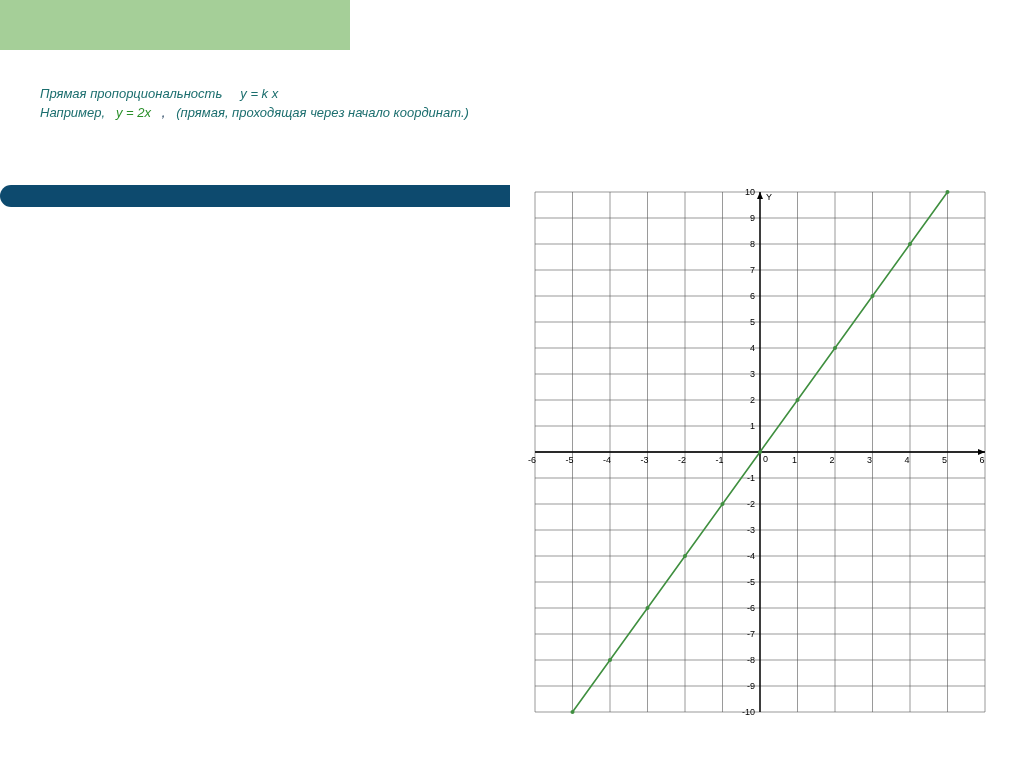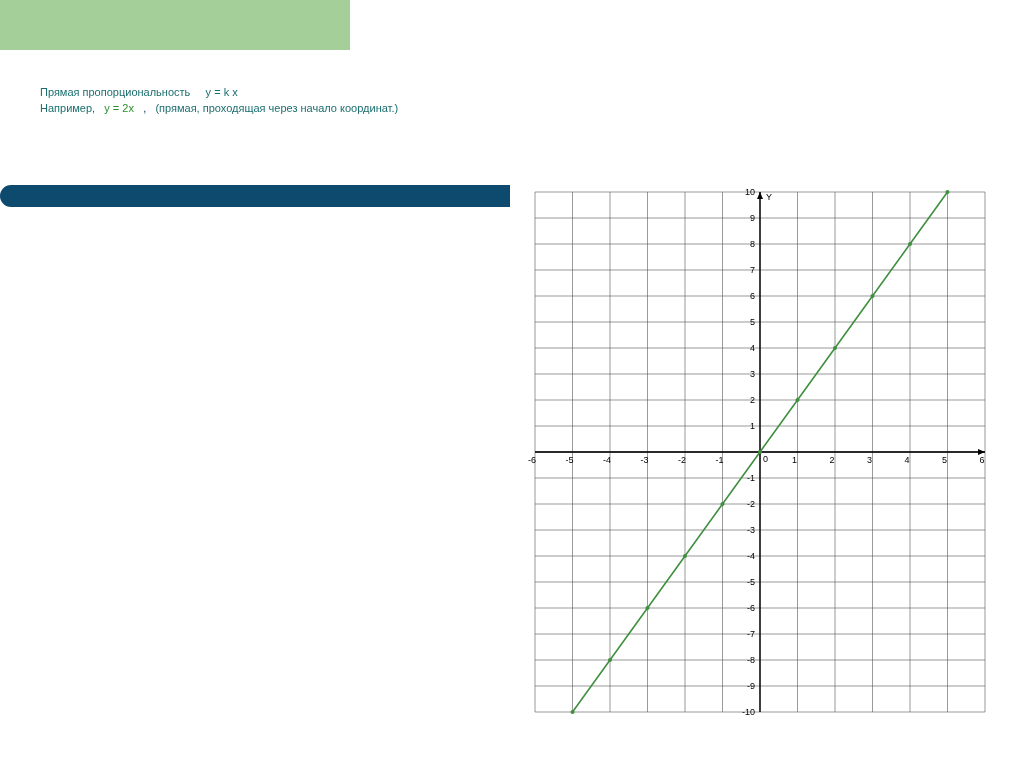--- a/index.html
+++ b/index.html
@@ -16,21 +16,22 @@
     left: 0;
     top: 0;
     width: 350px;
     height: 50px;
     background: #a5cf98;
   }
   .title-block {
     position: absolute;
     left: 40px;
     top: 85px;
-    font-size: 11px;
+    font-style: italic;
+    font-size: 13px;
     line-height: 1.45;
   }
   .t-teal { color: #1b6e6e; }
   .t-green { color: #2a8f2a; text-align: center; }
   .t-navy { color: #0d2f4f; }
   .bullet-bar {
     position: absolute;
     left: 0;
     top: 185px;
     width: 510px;

